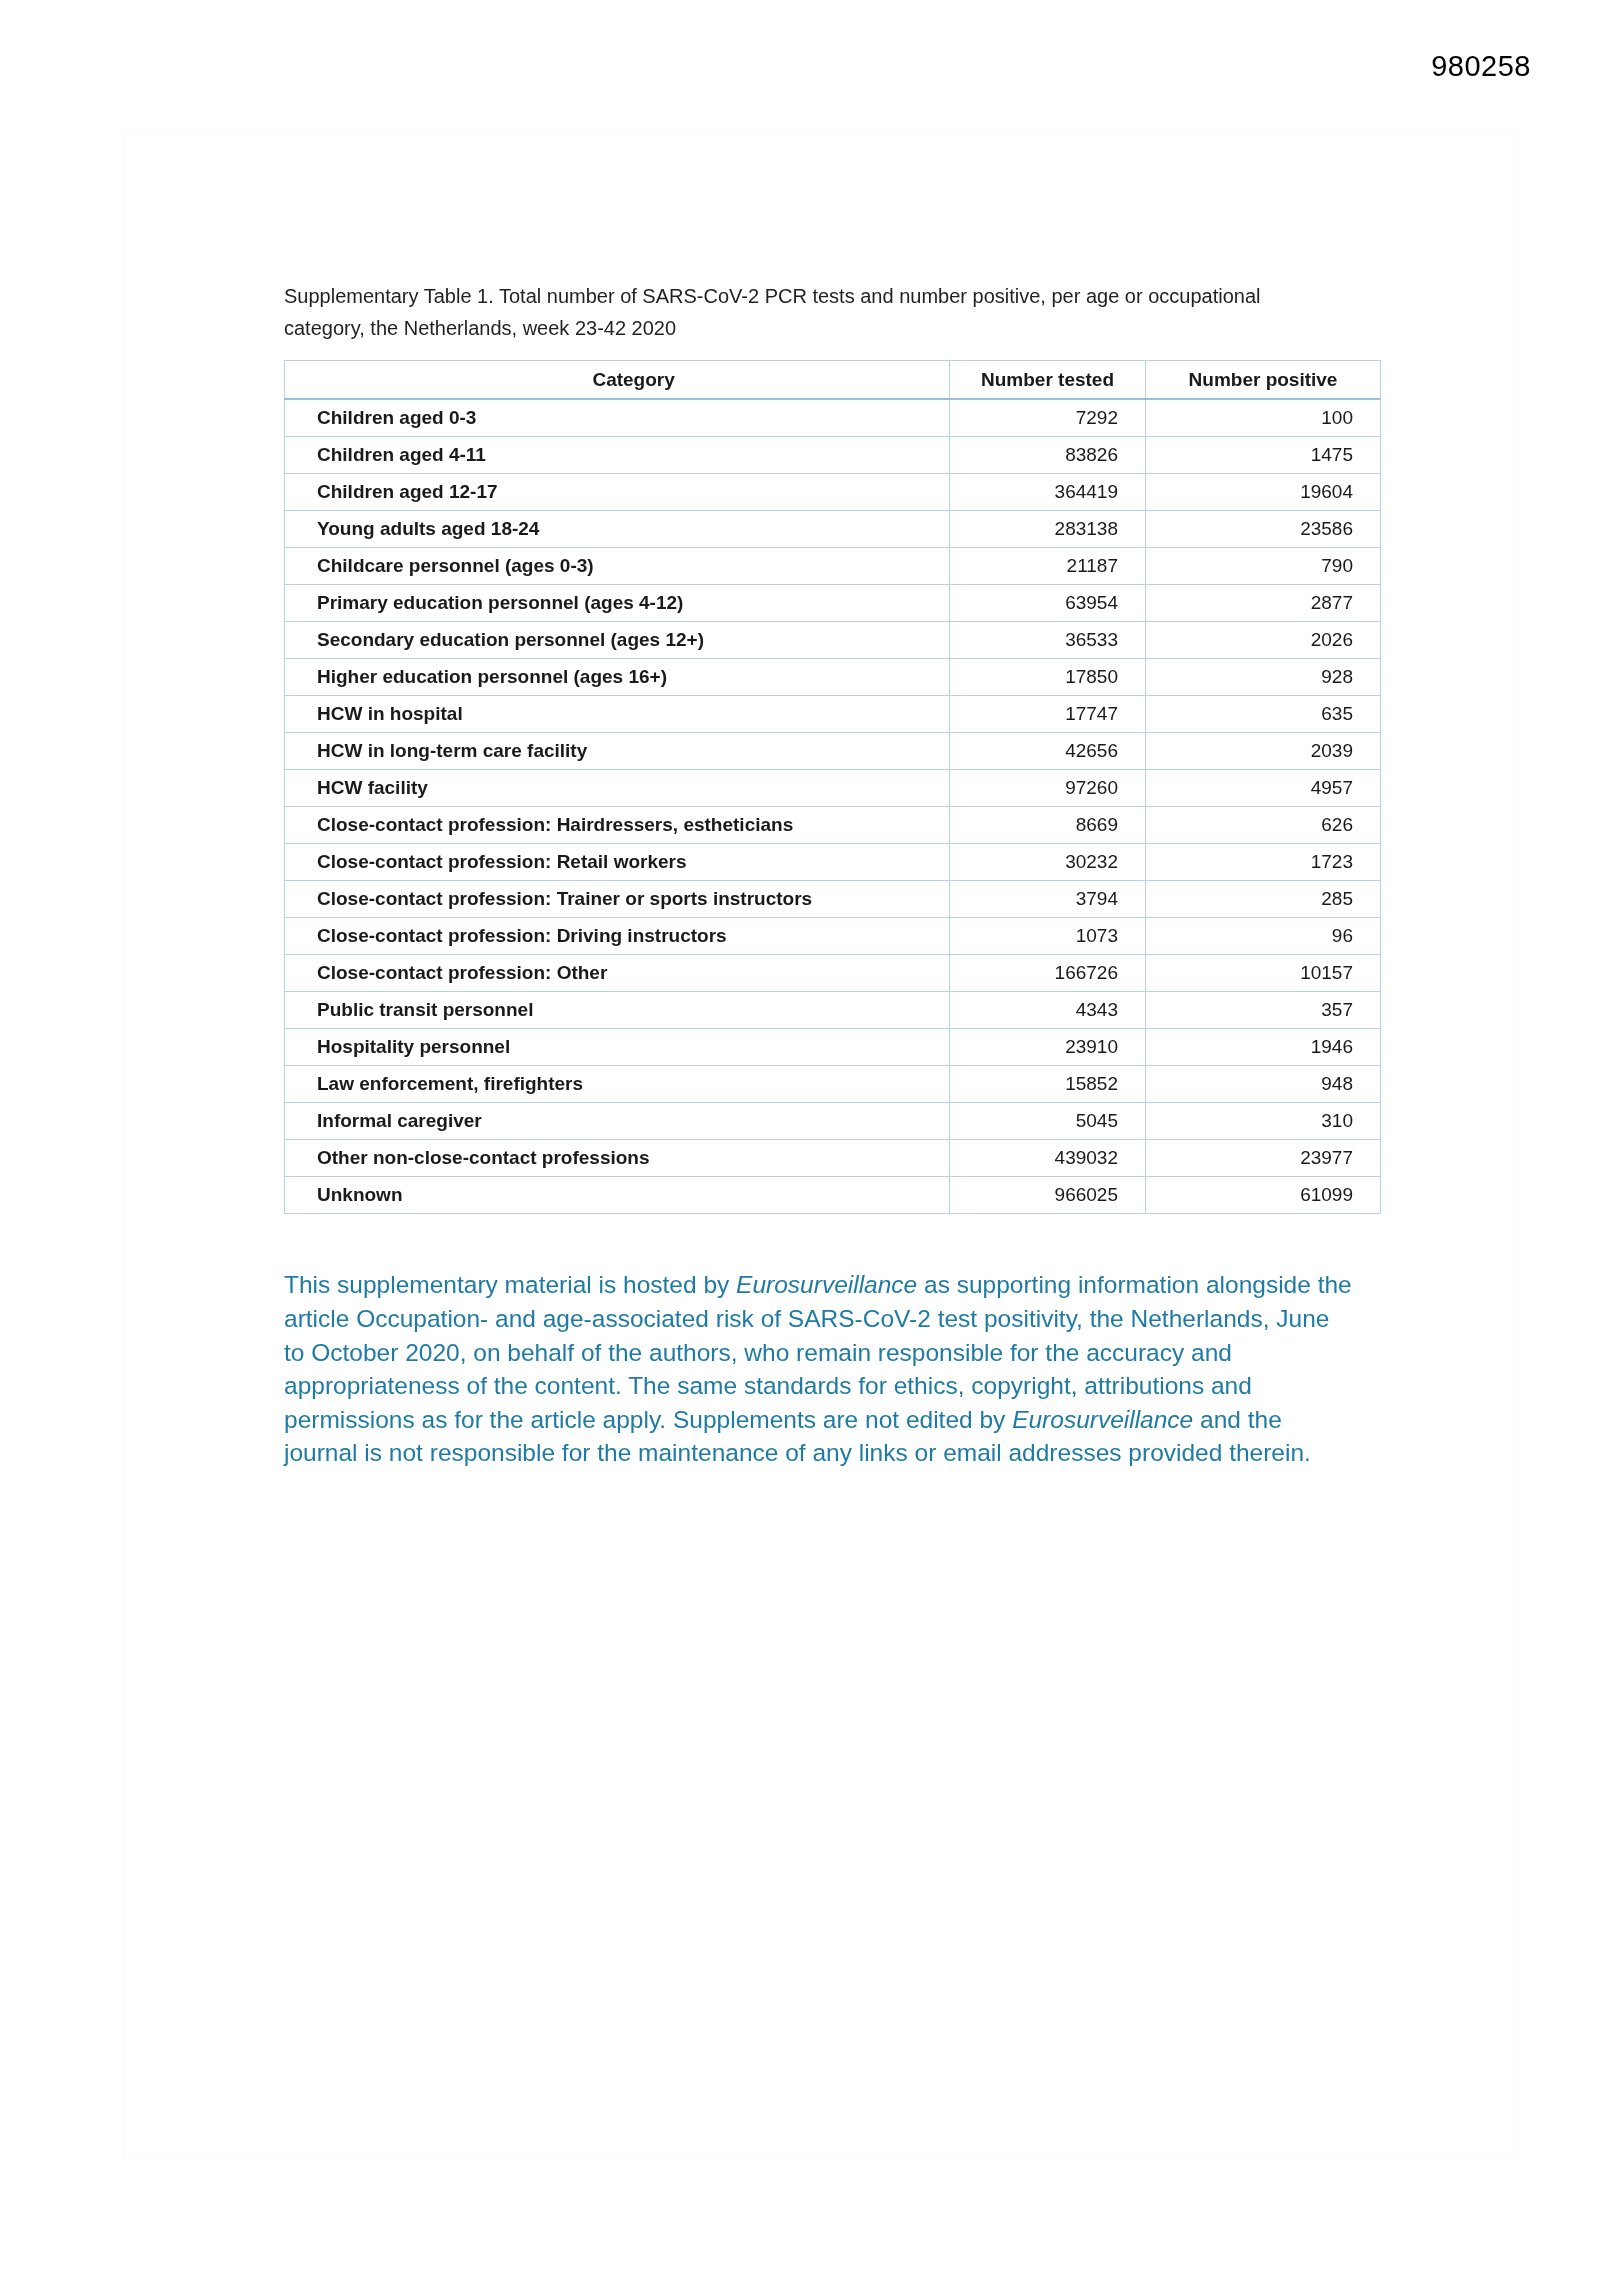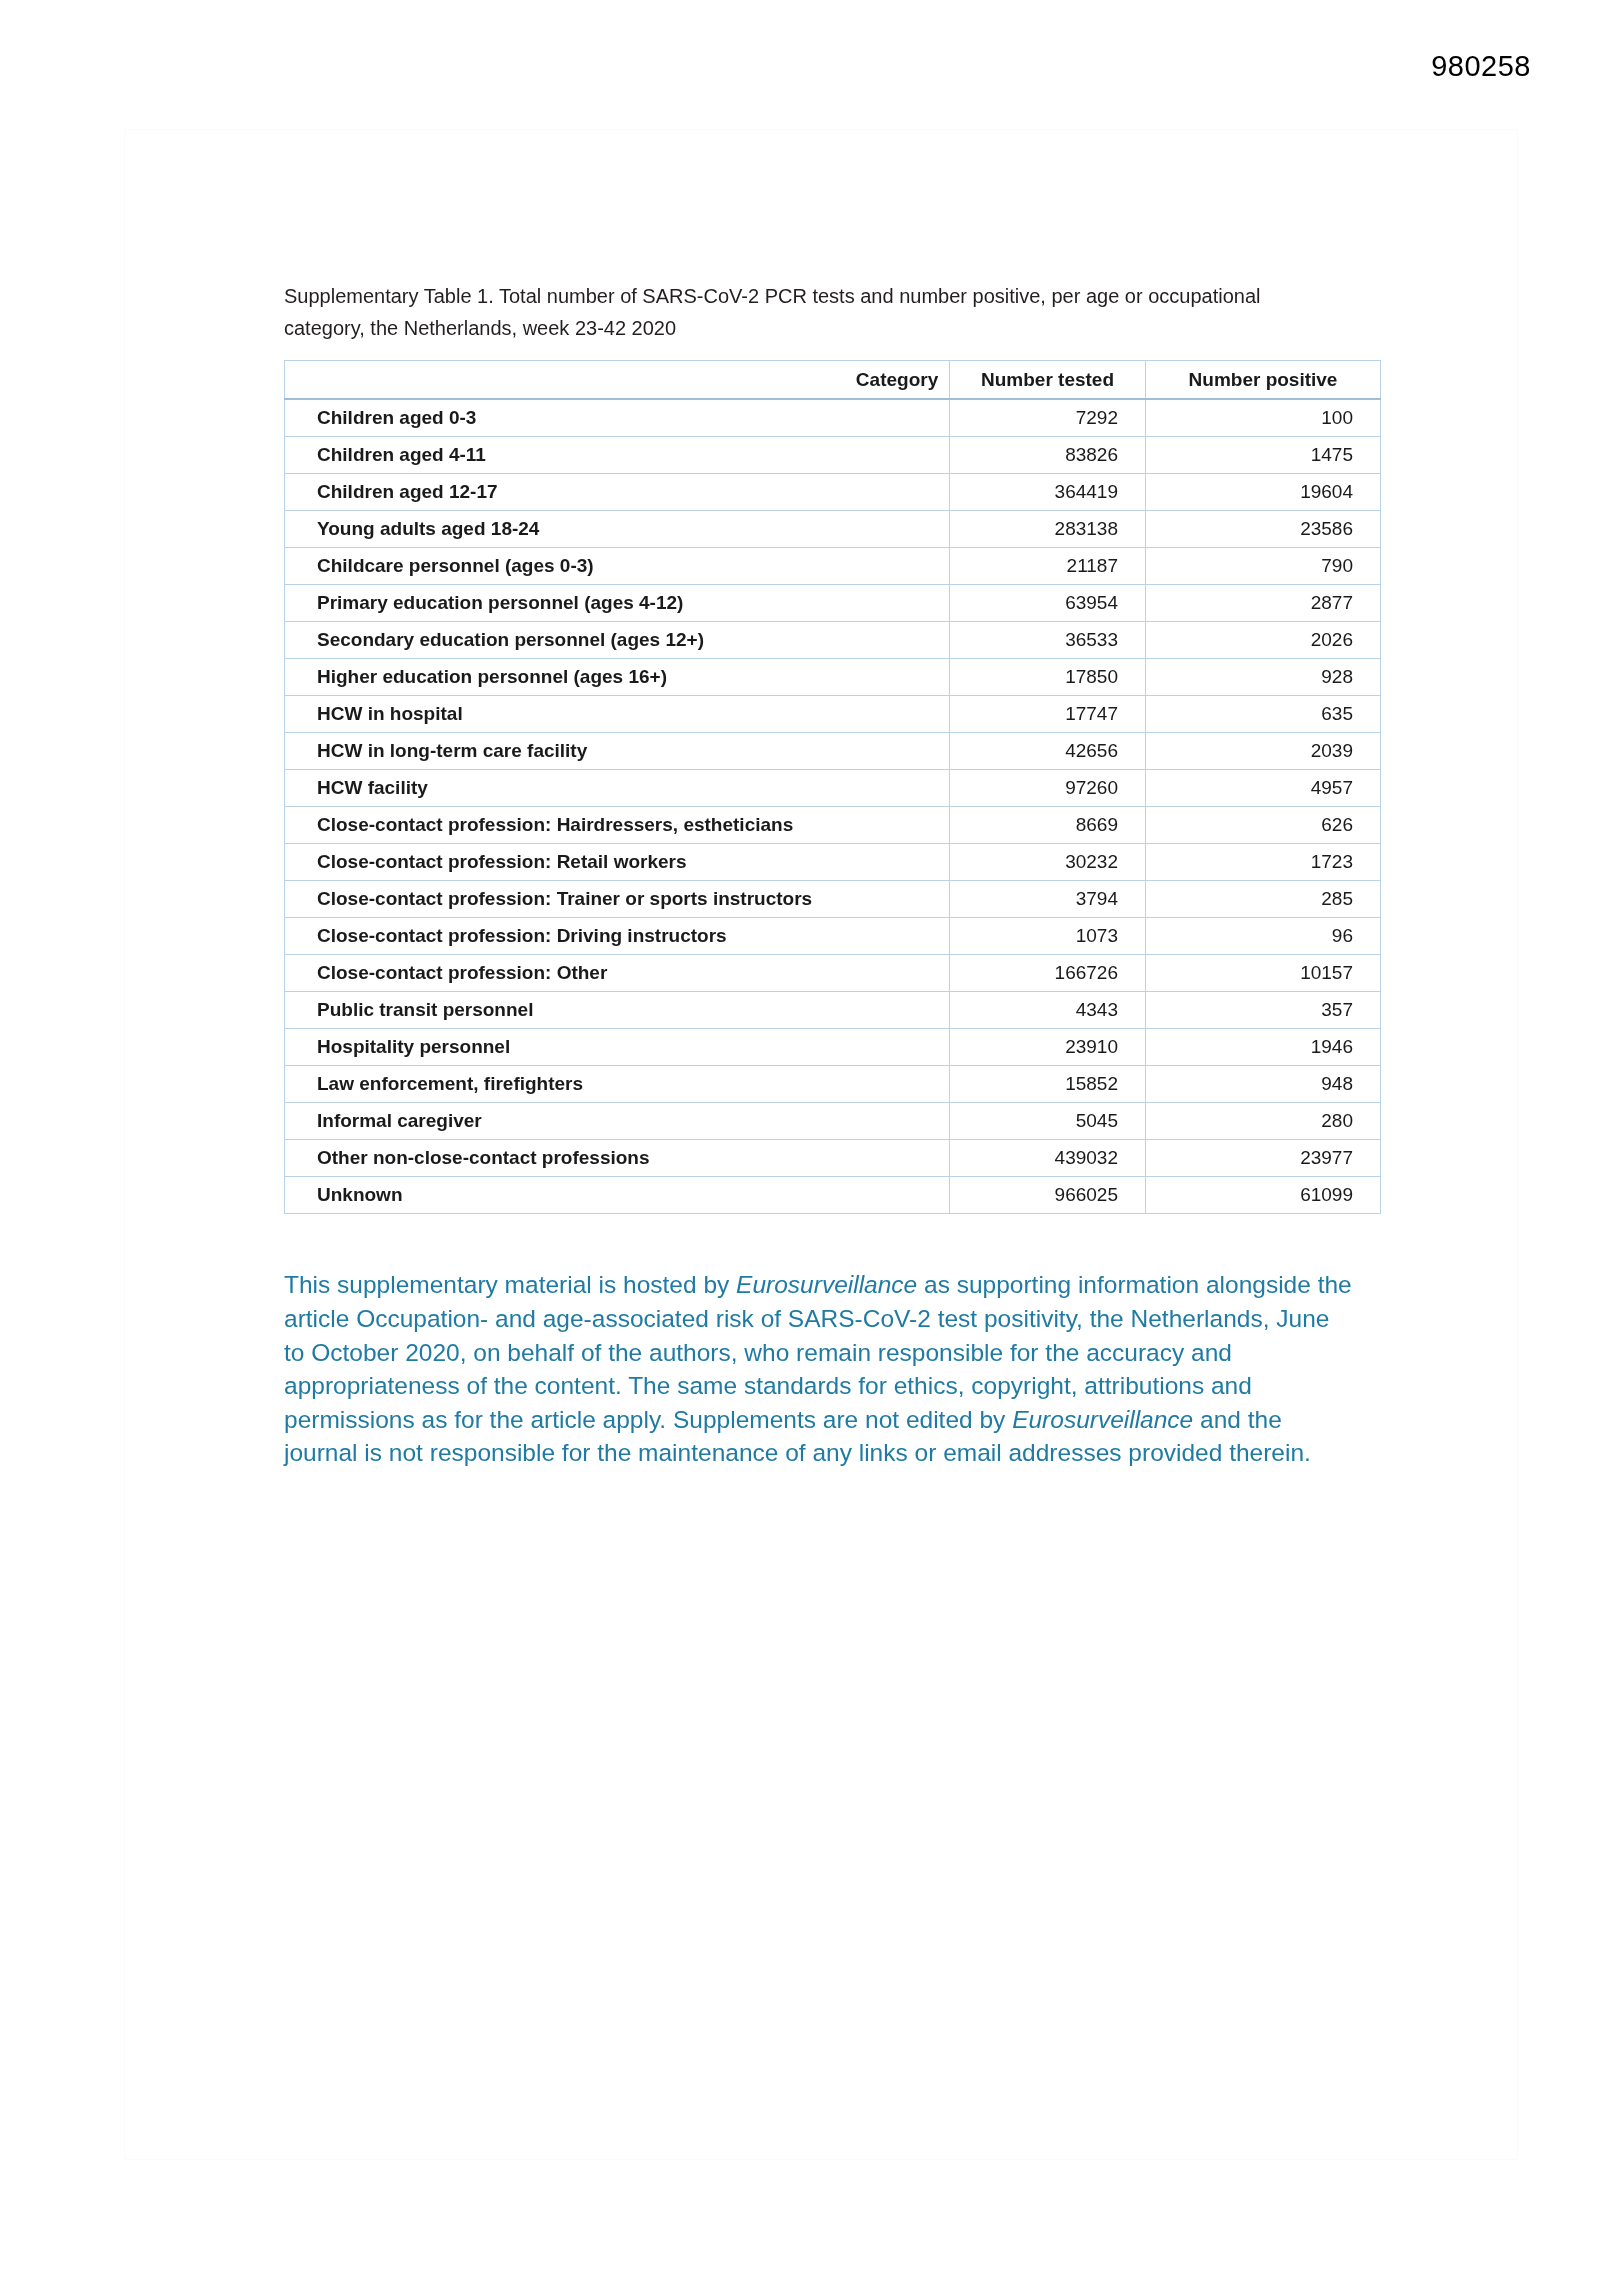--- a/index.html
+++ b/index.html
@@ -73,21 +73,21 @@
     color: #1a1a1a;
     background: #ffffff;
   }
 
   table.data-table thead th {
     font-weight: bold;
     border-bottom: 2.9px solid #9dbfda;
     height: 37px;
   }
 
-  table.data-table thead th.h-cat  { text-align: right; padding-left: 44px; }
+  table.data-table thead th.h-cat  { text-align: center; padding-left: 44px; }
   table.data-table thead th.h-test { text-align: center; }
   table.data-table thead th.h-pos  { text-align: center; }
 
   table.data-table tbody td.cell-cat {
     text-align: left;
     font-weight: bold;
     white-space: nowrap;
     overflow: hidden;
     padding-left: 32px;
   }
@@ -226,21 +226,21 @@
           <td class="cell-num">1946</td>
         </tr>
         <tr>
           <td class="cell-cat">Law enforcement, firefighters</td>
           <td class="cell-num">15852</td>
           <td class="cell-num">948</td>
         </tr>
         <tr>
           <td class="cell-cat">Informal caregiver</td>
           <td class="cell-num">5045</td>
-          <td class="cell-num">280</td>
+          <td class="cell-num">310</td>
         </tr>
         <tr>
           <td class="cell-cat">Other non-close-contact professions</td>
           <td class="cell-num">439032</td>
           <td class="cell-num">23977</td>
         </tr>
         <tr>
           <td class="cell-cat">Unknown</td>
           <td class="cell-num">966025</td>
           <td class="cell-num">61099</td>

